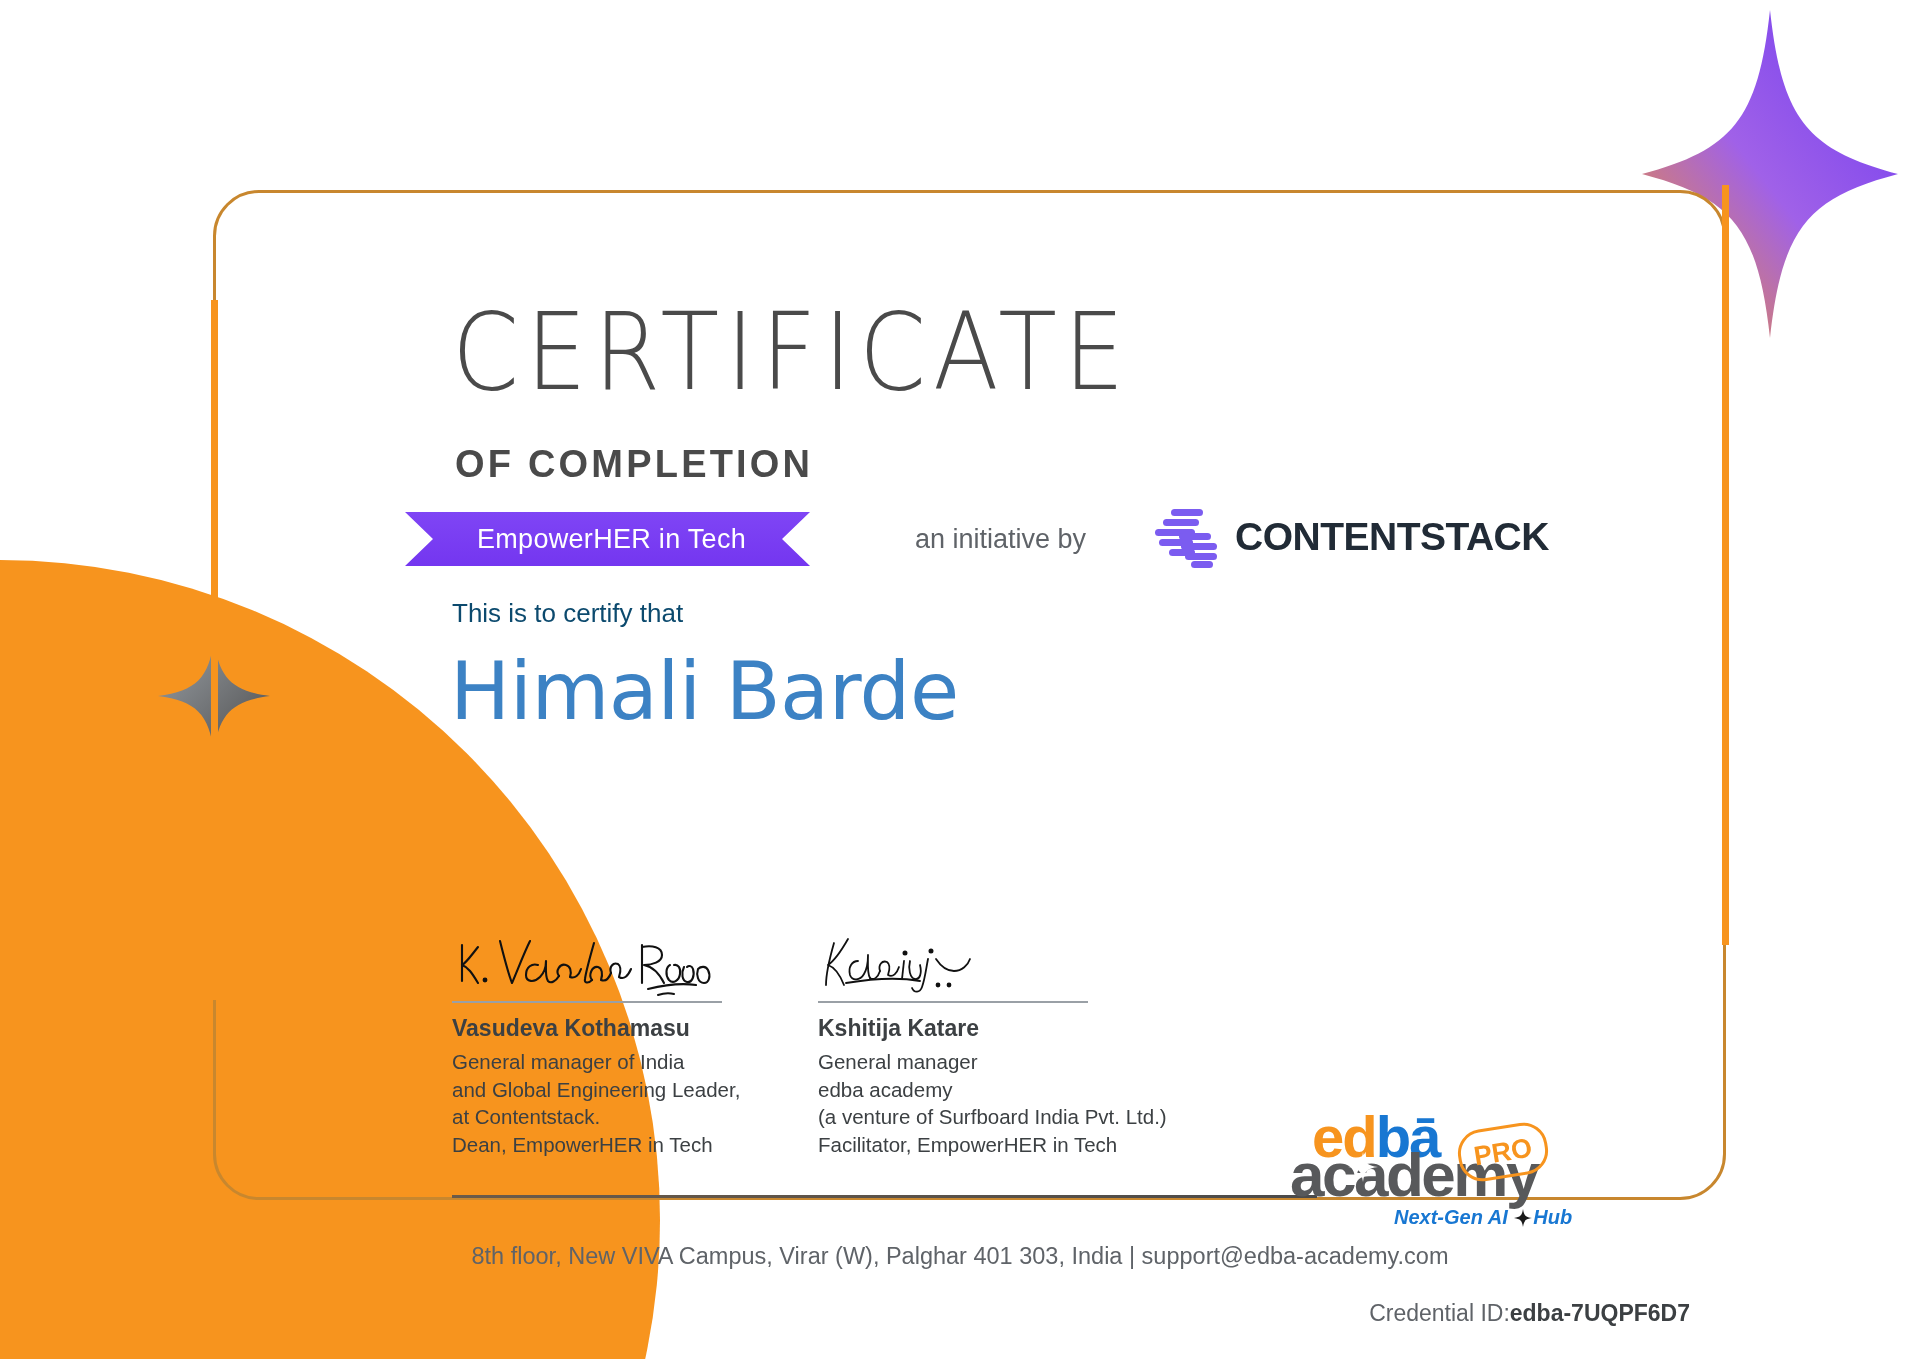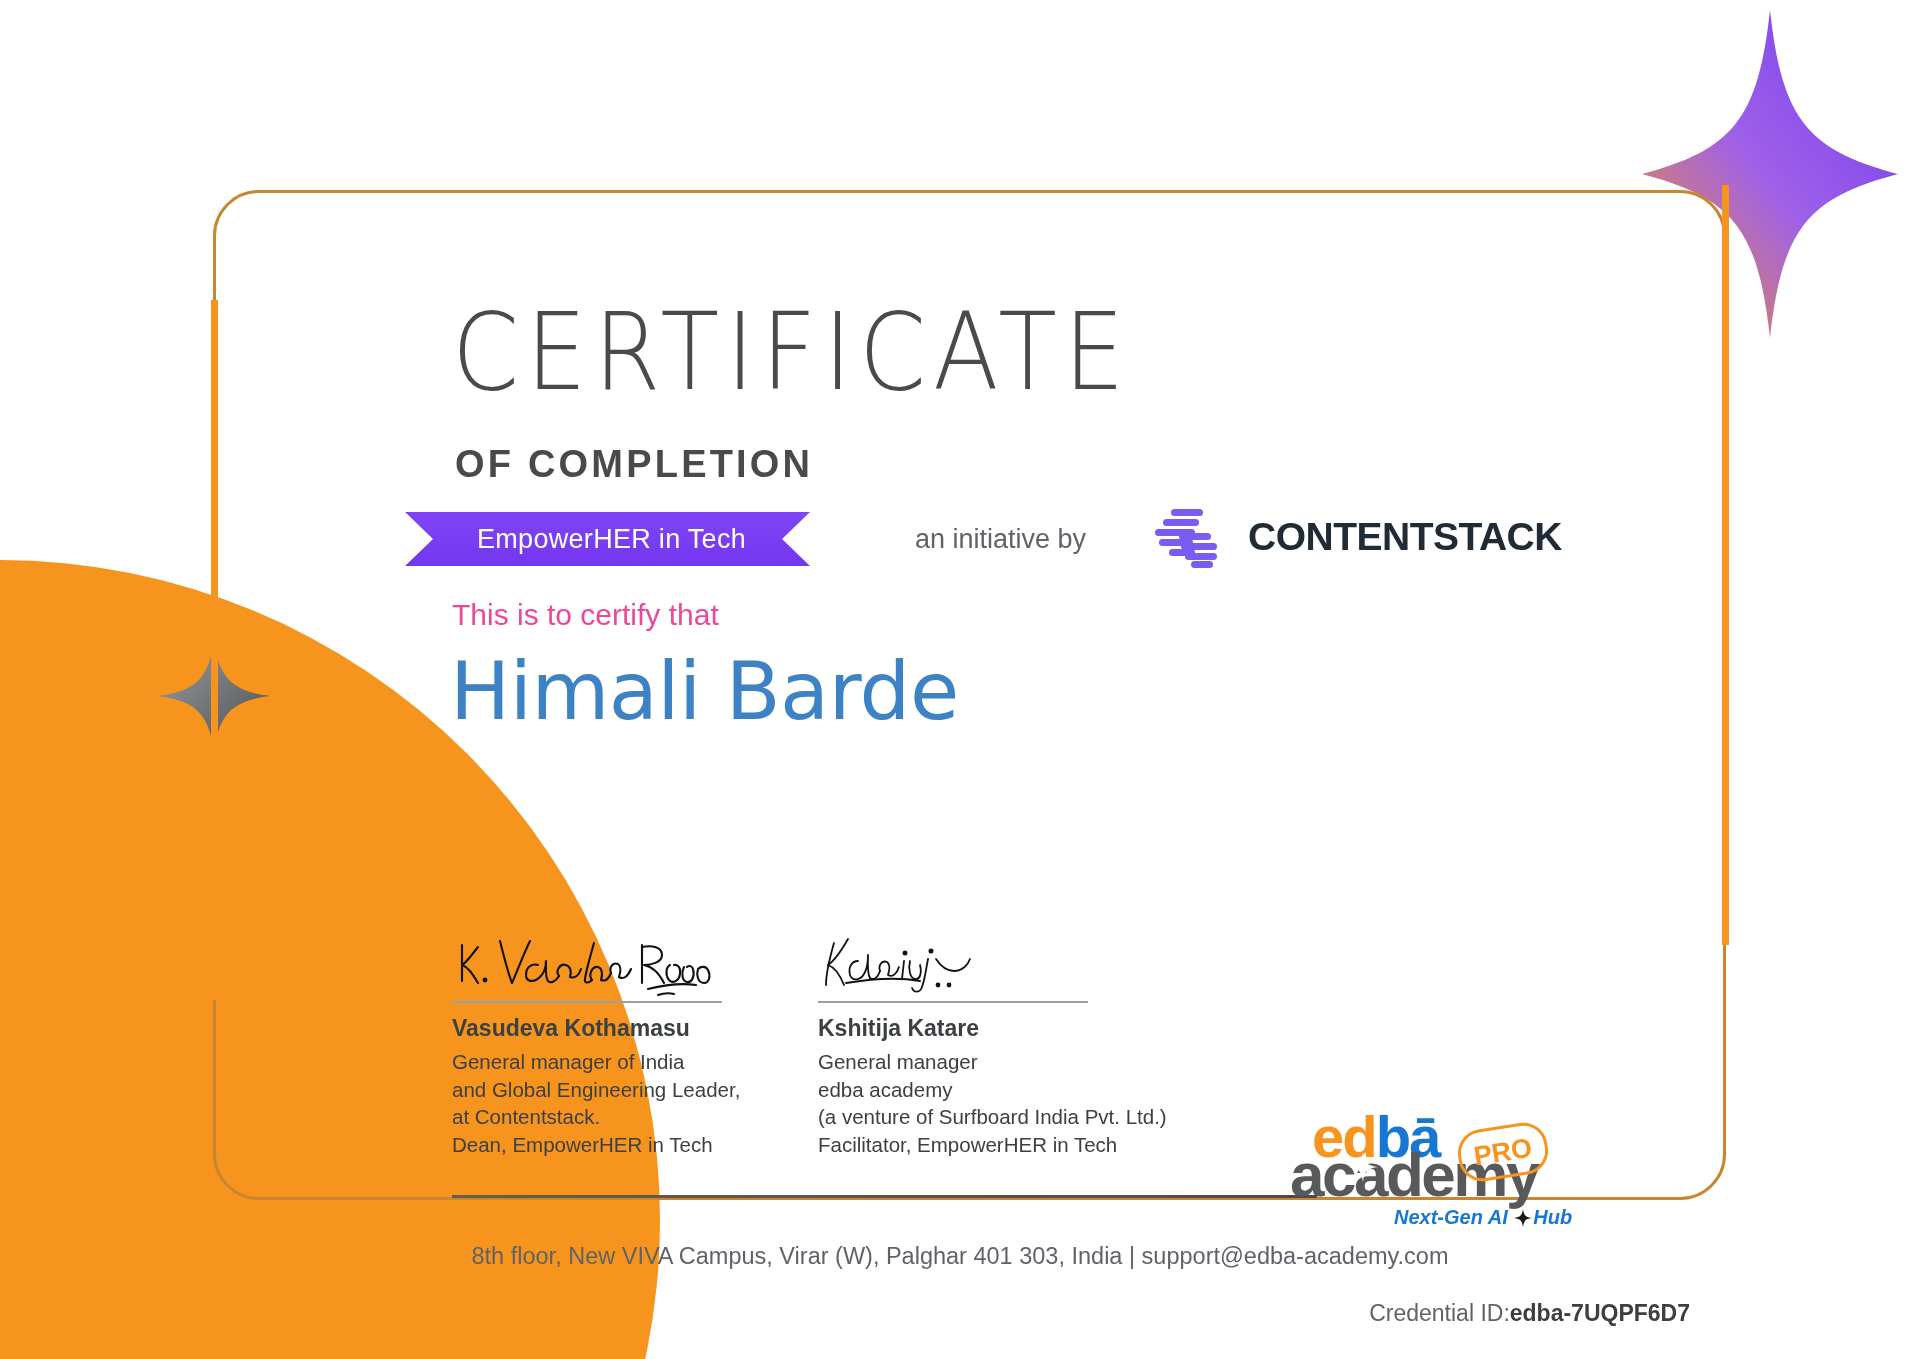--- a/index.html
+++ b/index.html
@@ -71,32 +71,32 @@
     color:#ffffff;font-size:27px;font-weight:normal;letter-spacing:.3px;
     clip-path:polygon(0 0, 100% 0, calc(100% - 28px) 50%, 100% 100%, 0 100%, 28px 50%);
     background:linear-gradient(180deg,#7F45F5 0%,#7436F0 100%);
   }
   .initiative{
     position:absolute;left:915px;top:524px;
     font-size:27px;color:#5f6368;font-weight:400;
   }
   .cs-logo{
     position:absolute;left:1155px;top:509px;
-    display:flex;align-items:center;gap:31px;
+    display:flex;align-items:center;gap:18px;
   }
   .cs-mark{width:62px;height:56px;position:relative;}
   .cs-bar{position:absolute;height:7px;border-radius:4px;background:#7B5CF0;}
   .cs-name{
     font-size:39px;font-weight:bold;letter-spacing:-0.5px;color:#212B36;
     font-family:"Liberation Sans", sans-serif;
   }
 
   .certify-line{
     position:absolute;left:452px;top:598px;
-    font-size:30px;color:#ec4899;
+    font-size:26px;color:#0c4a6e;
   }
   .recipient{
     position:absolute;left:450px;top:645px;
     font-size:80px;color:#3C82C4;font-weight:400;
     font-family:"DejaVu Sans", sans-serif;
     letter-spacing:-0.5px;
   }
   .desc{
     position:absolute;left:452px;top:773px;
     width:1130px;font-size:29px;color:#6b7280;line-height:52px;

